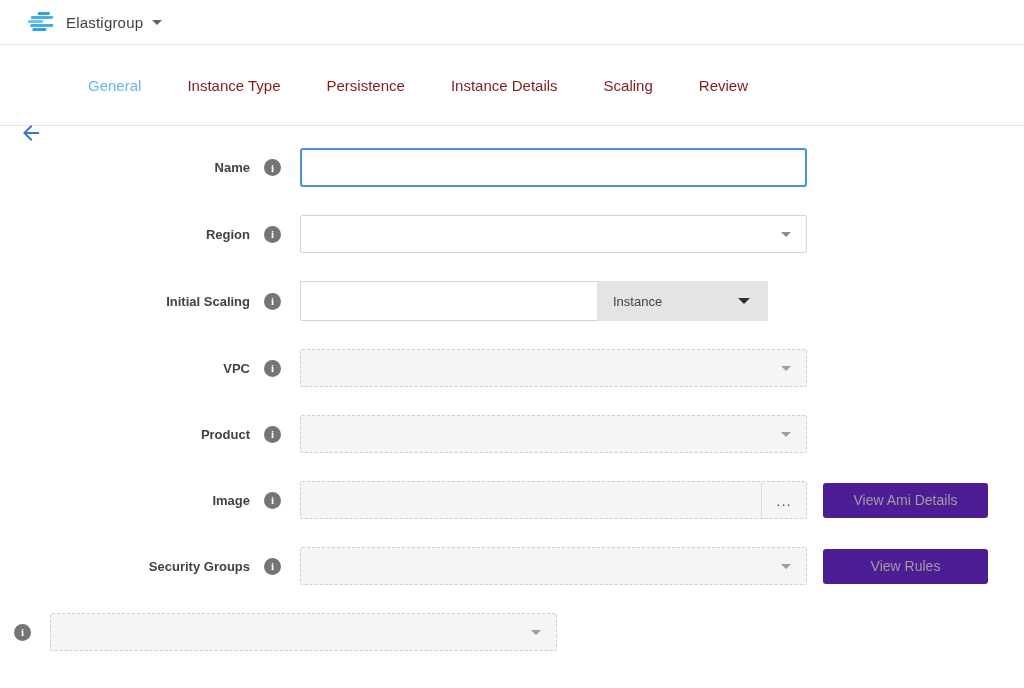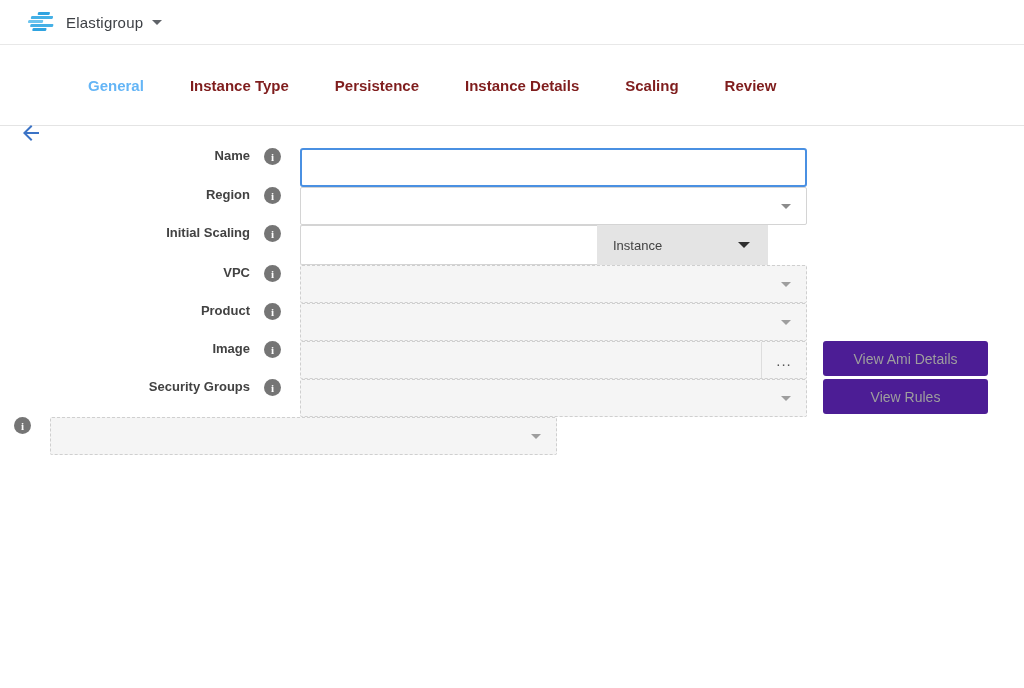--- a/index.html
+++ b/index.html
@@ -16,29 +16,29 @@
   .logo span:nth-child(2){ top:4px;  left:2px;  width:22px; }
   .logo span:nth-child(3){ top:8px;  left:0px;  width:15px; background:#6cc4ee;}
   .logo span:nth-child(4){ top:12px; left:3px;  width:23px; }
   .logo span:nth-child(5){ top:16px; left:6px;  width:14px; background:#2fa3e0;}
   .brand-name { font-size:15px; color:#3d4045; letter-spacing:.2px; }
   .caret-dark { width:0; height:0; margin-left:9px; border-left:5px solid transparent;
                 border-right:5px solid transparent; border-top:5px solid #5f6368; }
 
   
   .tabbar { height:81px; border-bottom:1px solid #e4e4e4; display:flex; align-items:center;
-            position:relative;font-weight:bold; }
+            position:relative; }
   .back { position:absolute; left:19px; top:76px; width:24px; height:24px; cursor:pointer; }
   .tabs { display:flex; gap:46px; margin-left:88px; }
   .tab { font-size:15px; color:#7f1d1d; cursor:pointer; white-space:nowrap; }
   .tab.active { color:#64b5f6; }
 
   
   .form { margin-top:22px; }
-  .row { display:flex; align-items:flex-start; }
+  .row { display:flex; align-items:center; margin-bottom:28px; }
   .lbl { width:250px; text-align:right; font-size:13px; font-weight:bold; color:#424242; }
   .info { width:17px; height:17px; margin-left:14px; flex:0 0 17px; border-radius:50%;
           background:#757575; color:#fff; font-size:11px; font-weight:bold;
           display:flex; align-items:center; justify-content:center;
           font-family:"Liberation Serif", serif; cursor:pointer; }
   .ctrl { margin-left:19px; width:507px; position:relative; }
 
   input.txt { width:100%; height:39px; border:2px solid #4a90e2; border-radius:3px;
               outline:none; font-size:14px; padding:0 10px; color:#333; }
 

